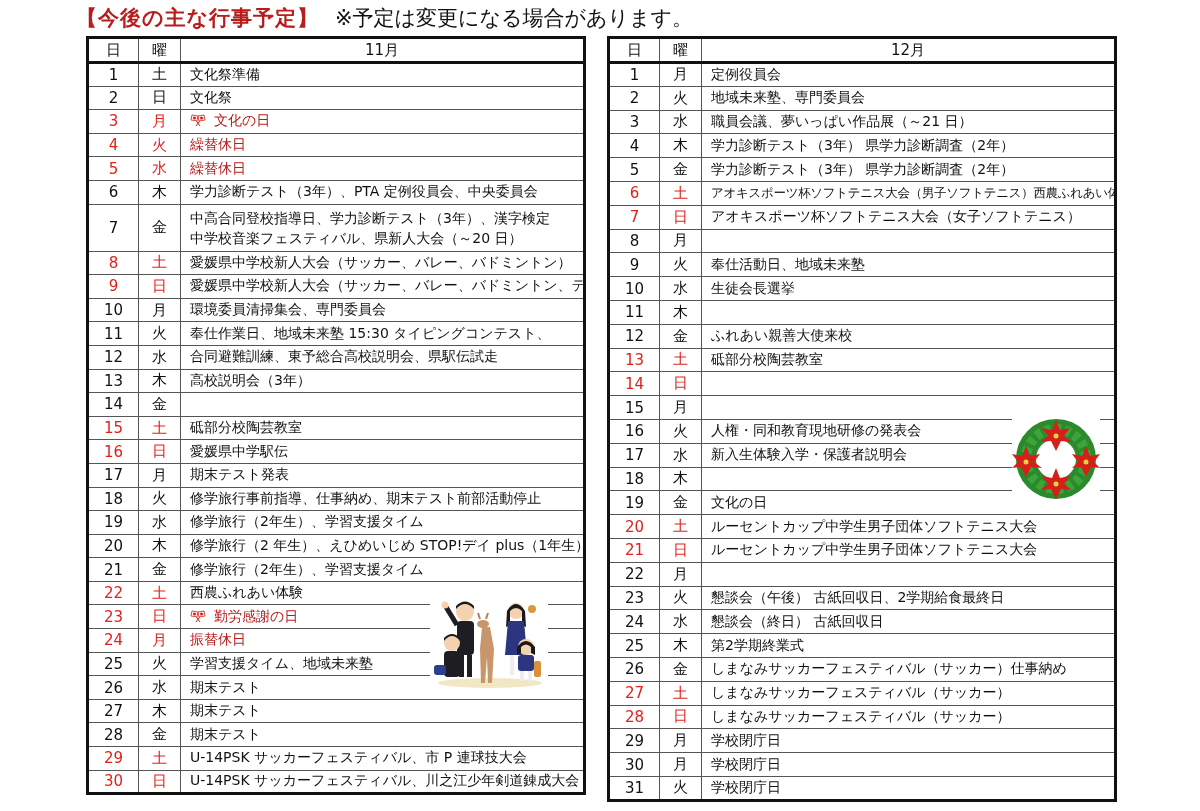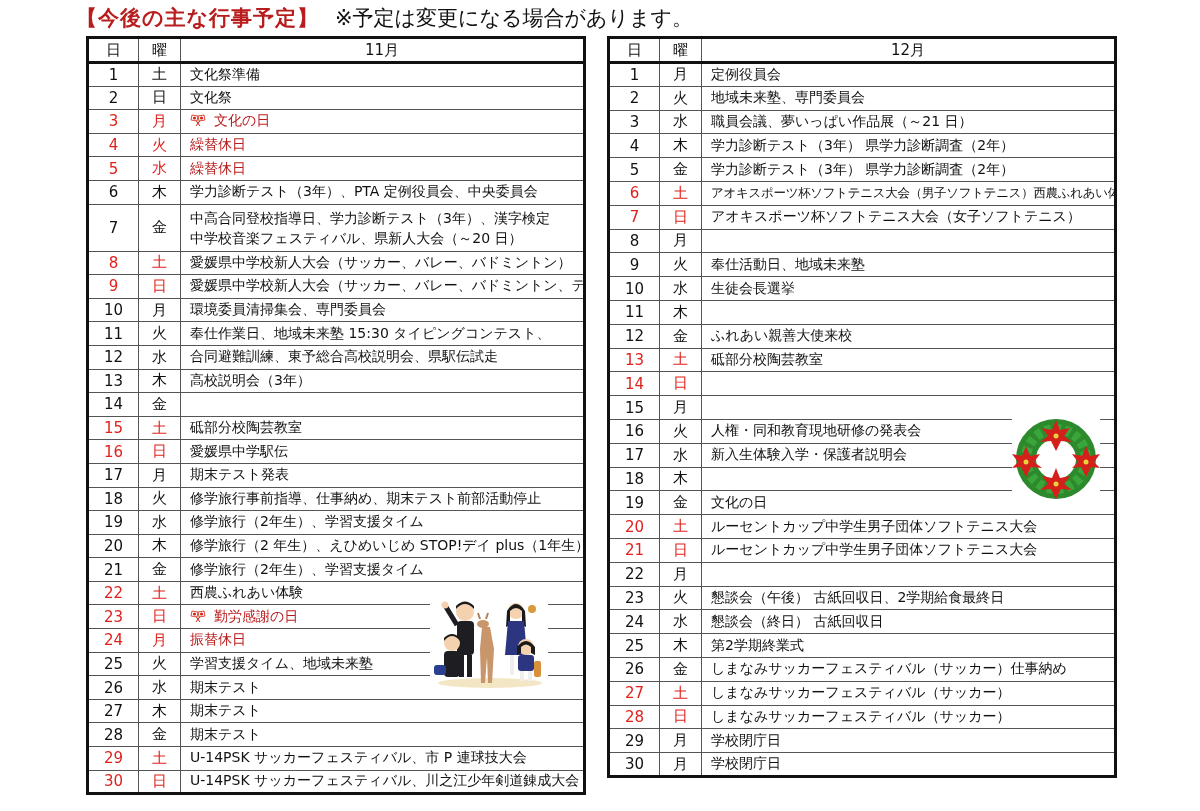--- a/index.html
+++ b/index.html
@@ -372,20 +372,25 @@
       <tr>
         <td class="day">29</td>
         <td class="wd">月</td>
         <td class="ev"><span>学校閉庁日</span></td>
       </tr>
       <tr>
         <td class="day">30</td>
         <td class="wd">月</td>
         <td class="ev"><span>学校閉庁日</span></td>
       </tr>
+      <tr>
+        <td class="day">31</td>
+        <td class="wd">火</td>
+        <td class="ev"><span>学校閉庁日</span></td>
+      </tr>
     </tbody>
 </table>
 
 <div class="illus-students">
   <svg width="118" height="92" viewBox="0 0 118 92">
     <ellipse cx="60" cy="86" rx="52" ry="5" fill="#f3e6c4"></ellipse>
 
     <circle cx="35" cy="15" r="9" fill="#f4d2b0"></circle>
     <path d="M26 12 Q35 2 44 12 L44 9 Q35 0 26 9 Z" fill="#1a1a1a"></path>
     <rect x="27" y="24" width="17" height="34" rx="4" fill="#1e1e22"></rect>

